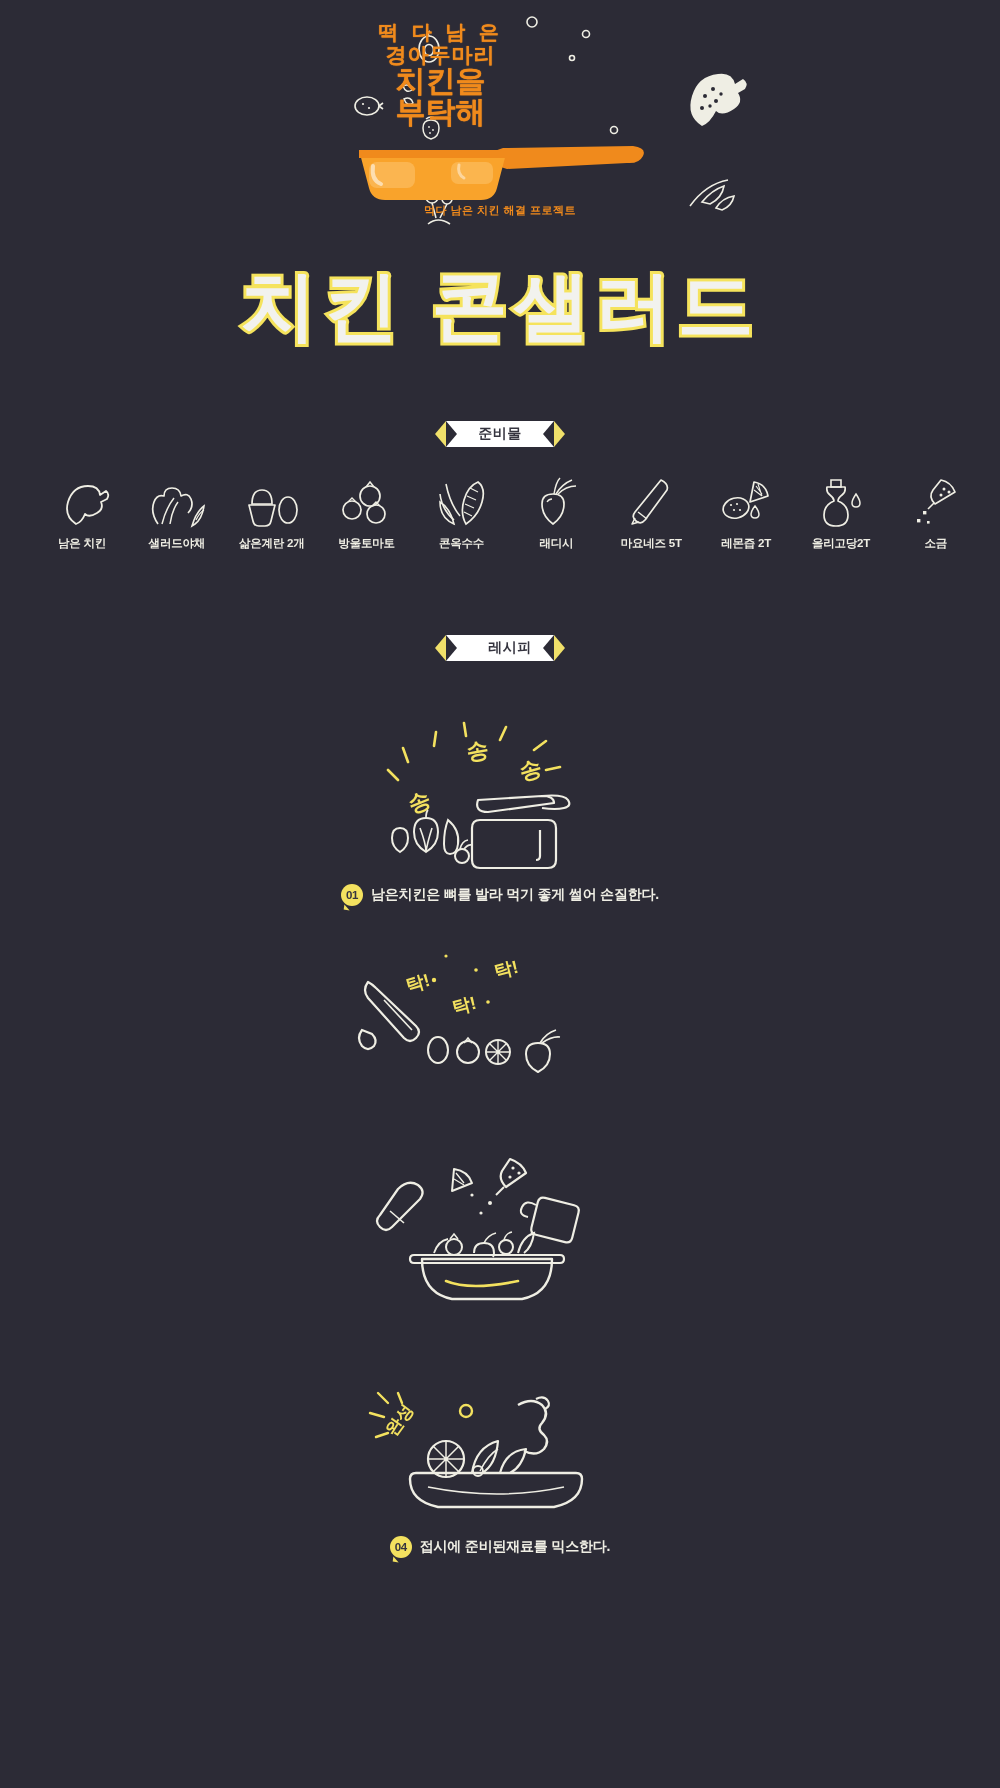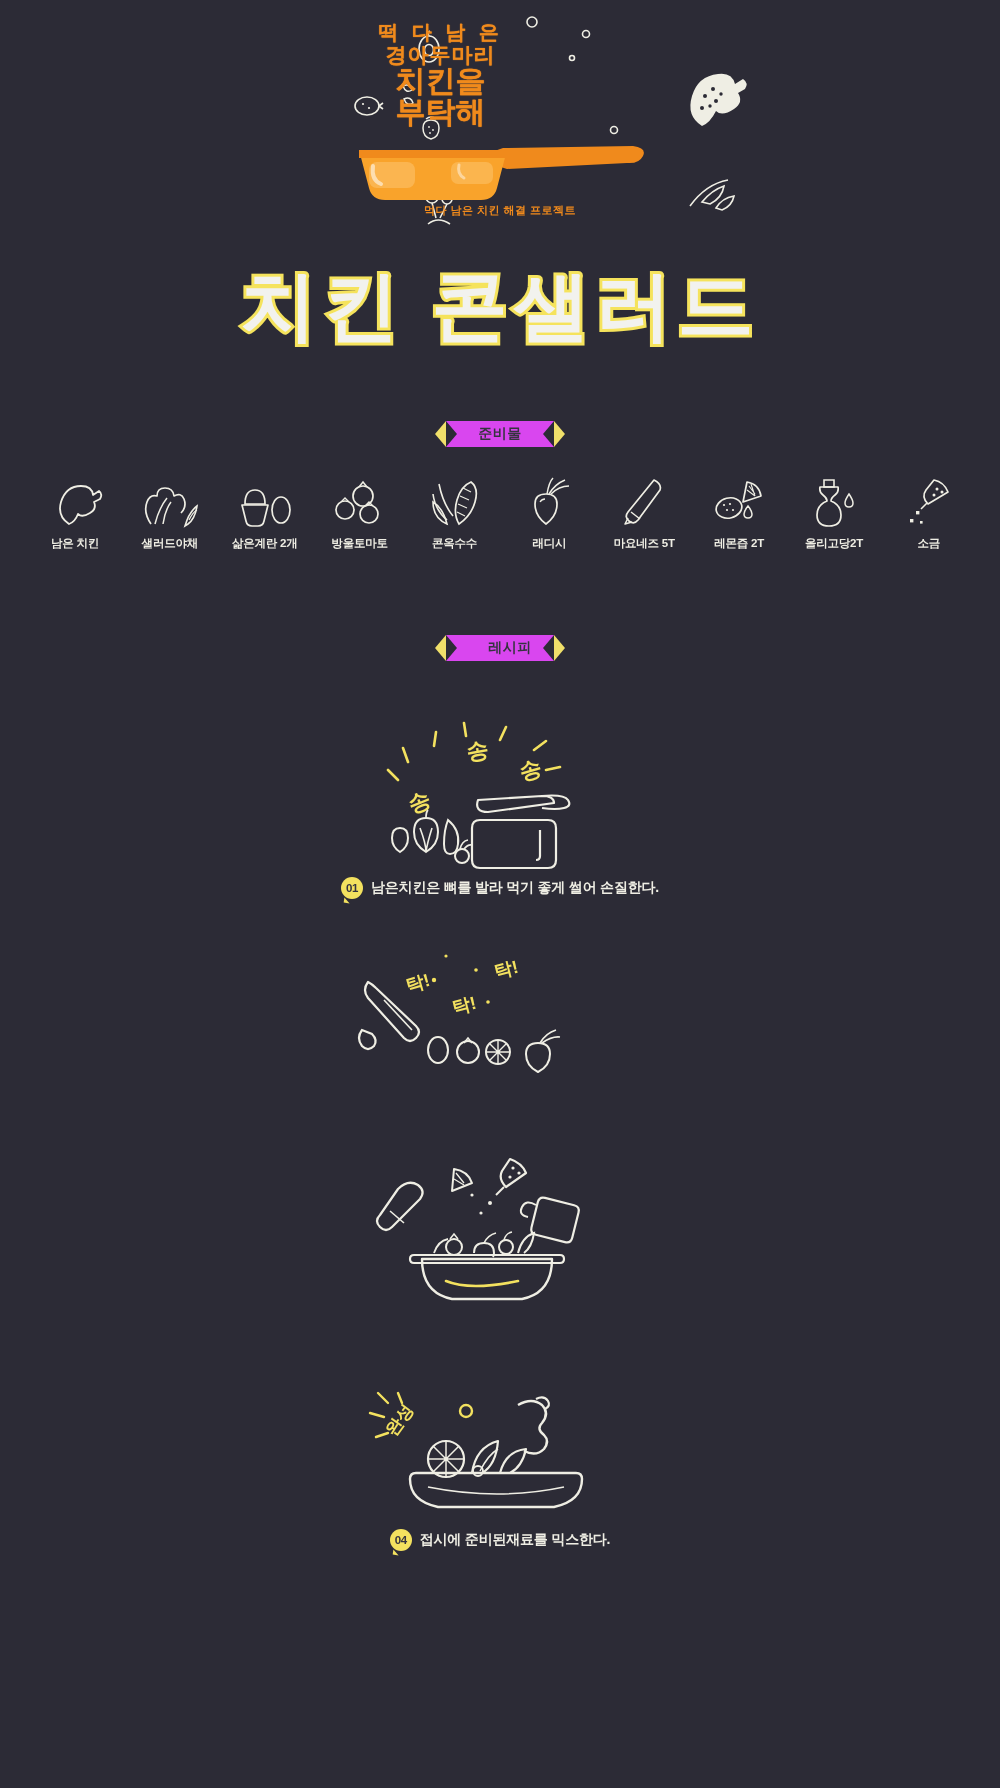--- a/index.html
+++ b/index.html
@@ -87,21 +87,21 @@
     line-height: 1.15;
   }
 
   
   .ribbon {
     position: absolute;
     left: 50%;
     transform: translateX(-50%);
     width: 108px;
     height: 26px;
-    background: #d946ef;
+    background: #ffffff;
     color: #35343f;
     font-size: 14px;
     font-weight: bold;
     display: flex;
     align-items: center;
     justify-content: center;
     letter-spacing: 0.5px;
   }
   .ribbon::before,
   .ribbon::after {
@@ -122,21 +122,21 @@
   }
   .ribbon .notch-l { left: 0;  border-left: 11px solid #2c2b36; }
   .ribbon .notch-r { right: 0; border-right: 11px solid #2c2b36; }
 
   #ribbon-prep   { top: 421px; }
   #ribbon-recipe { top: 635px; padding-left: 20px; }
 
   
   .ingredients {
     position: absolute;
-    left: 32px;
+    left: 39px;
     top: 478px;
     width: 940px;
     display: flex;
     justify-content: space-between;
     align-items: center;
   }
   .ingredient {
     width: 86px;
     text-align: center;
   }
@@ -161,21 +161,21 @@
     left: 0;
     width: 1000px;
   }
   .step-art {
     width: 1000px;
     display: flex;
     justify-content: center;
     align-items: flex-end;
   }
   .step-caption {
-    margin-top: 4px;
+    margin-top: 11px;
     width: 1000px;
     display: flex;
     align-items: center;
     justify-content: center;
     gap: 8px;
   }
   .step-badge {
     position: relative;
     width: 22px; height: 22px;
     border-radius: 50%;

